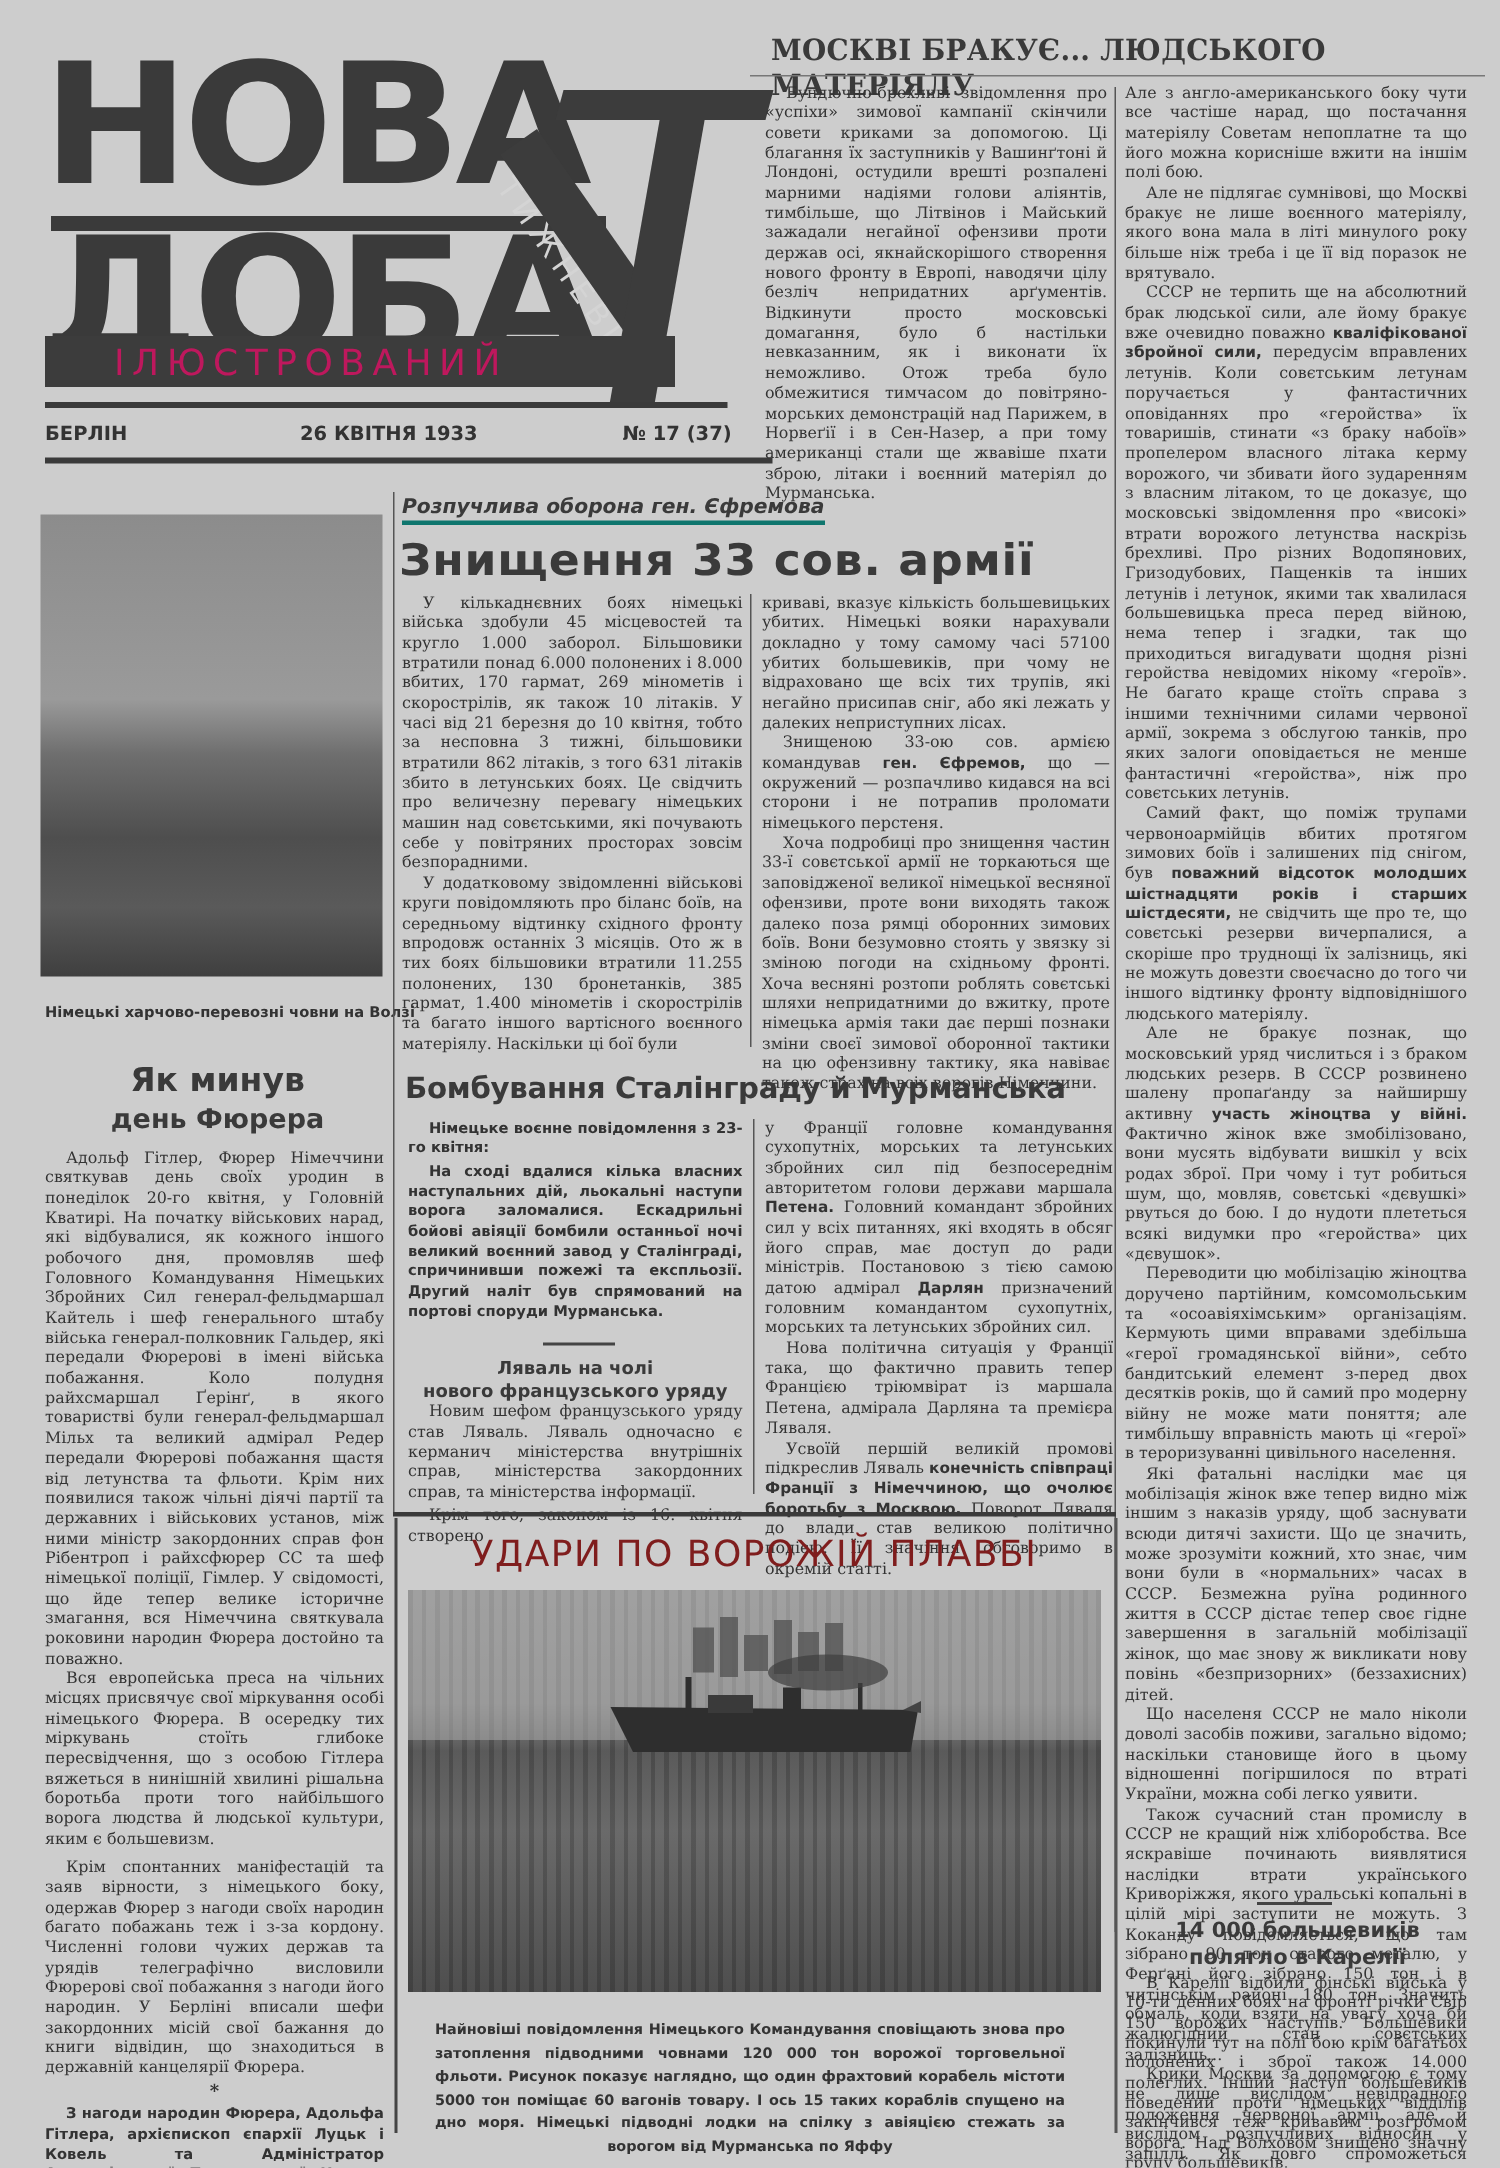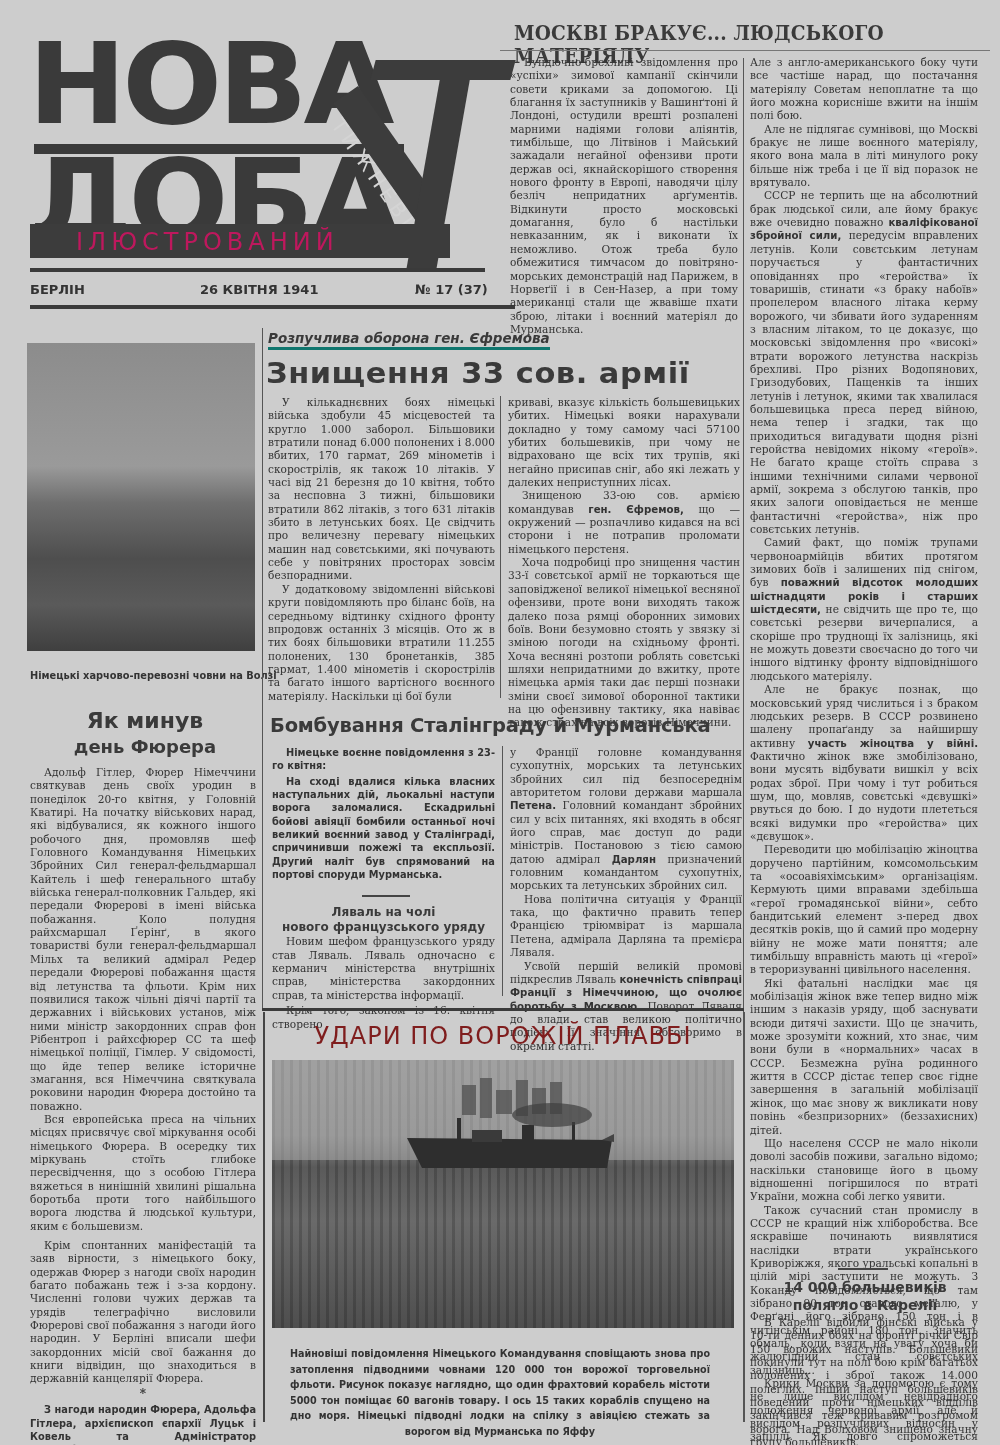--- a/index.html
+++ b/index.html
@@ -31,21 +31,21 @@
 
   <div class="abs" style="left:330px;top:58px;width:150px;height:30px;background:#3c3c3c;transform:rotate(55deg);transform-origin:left top;"></div>
   <div class="abs ribbon" style="left:318px;top:86px;font-size:20px;transform:rotate(55deg);transform-origin:left top;background:transparent;color:#d4d4d4;">ТИЖНЕВИК</div>
   <div class="abs" style="left:345px;top:32px;width:140px;height:20px;background:#3c3c3c;transform:skewX(-15deg);"></div>
   <div class="abs" style="left:395px;top:52px;width:30px;height:190px;background:#3c3c3c;transform:skewX(-10deg);"></div>
   <div class="abs ribbon" style="left:2px;top:196px;width:420px;height:34px;"></div>
   <div class="abs ribbon" style="left:48px;top:200px;font-size:24px;background:transparent;">ІЛЮСТРОВАНИЙ</div>
 </div>
 <div class="abs rule" style="left:30px;top:268px;width:455px;"></div>
 <div class="abs sans" style="left:30px;top:282px;font-size:13px;font-weight:bold;color:#333;">БЕРЛІН</div>
-<div class="abs sans" style="left:200px;top:282px;font-size:13px;font-weight:bold;color:#333;">26 КВІТНЯ 1941</div>
+<div class="abs sans" style="left:200px;top:282px;font-size:13px;font-weight:bold;color:#333;">26 КВІТНЯ 1933</div>
 <div class="abs sans" style="left:415px;top:282px;font-size:13px;font-weight:bold;color:#333;">№ 17 (37)</div>
 <div class="abs rule" style="left:30px;top:305px;width:485px;"></div>
 
 <div class="abs headline-mono" style="left:514px;top:22px;font-size:19.5px;font-family:'DejaVu Serif',serif;letter-spacing:0.2px;transform:scaleX(0.95);transform-origin:left;">МОСКВІ БРАКУЄ... ЛЮДСЬКОГО МАТЕРІЯЛУ</div>
 <div class="hline" style="left:500px;top:50px;width:490px;background:#777;"></div>
 <div class="abs body-text" style="left:510px;top:56px;width:228px;">
   <p>Бундючно-брехливі звідомлення про «успіхи» зимової кампанії скінчили совети криками за допомогою. Ці благання їх заступників у Вашинґтоні й Лондоні, остудили врешті розпалені марними надіями голови аліянтів, тимбільше, що Літвінов і Майський зажадали негайної офензиви проти держав осі, якнайскорішого створення нового фронту в Европі, наводячи цілу безліч непридатних арґументів. Відкинути просто московські домагання, було б настільки невказанним, як і виконати їх неможливо. Отож треба було обмежитися тимчасом до повітряно-морських демонстрацій над Парижем, в Норвеґії і в Сен-Назер, а при тому американці стали ще жвавіше пхати зброю, літаки і воєнний матеріял до Мурманська.</p>
 </div>
 <div class="vline" style="left:743px;top:58px;height:1230px;"></div>
 <div class="abs body-text" style="left:750px;top:56px;width:228px;">

